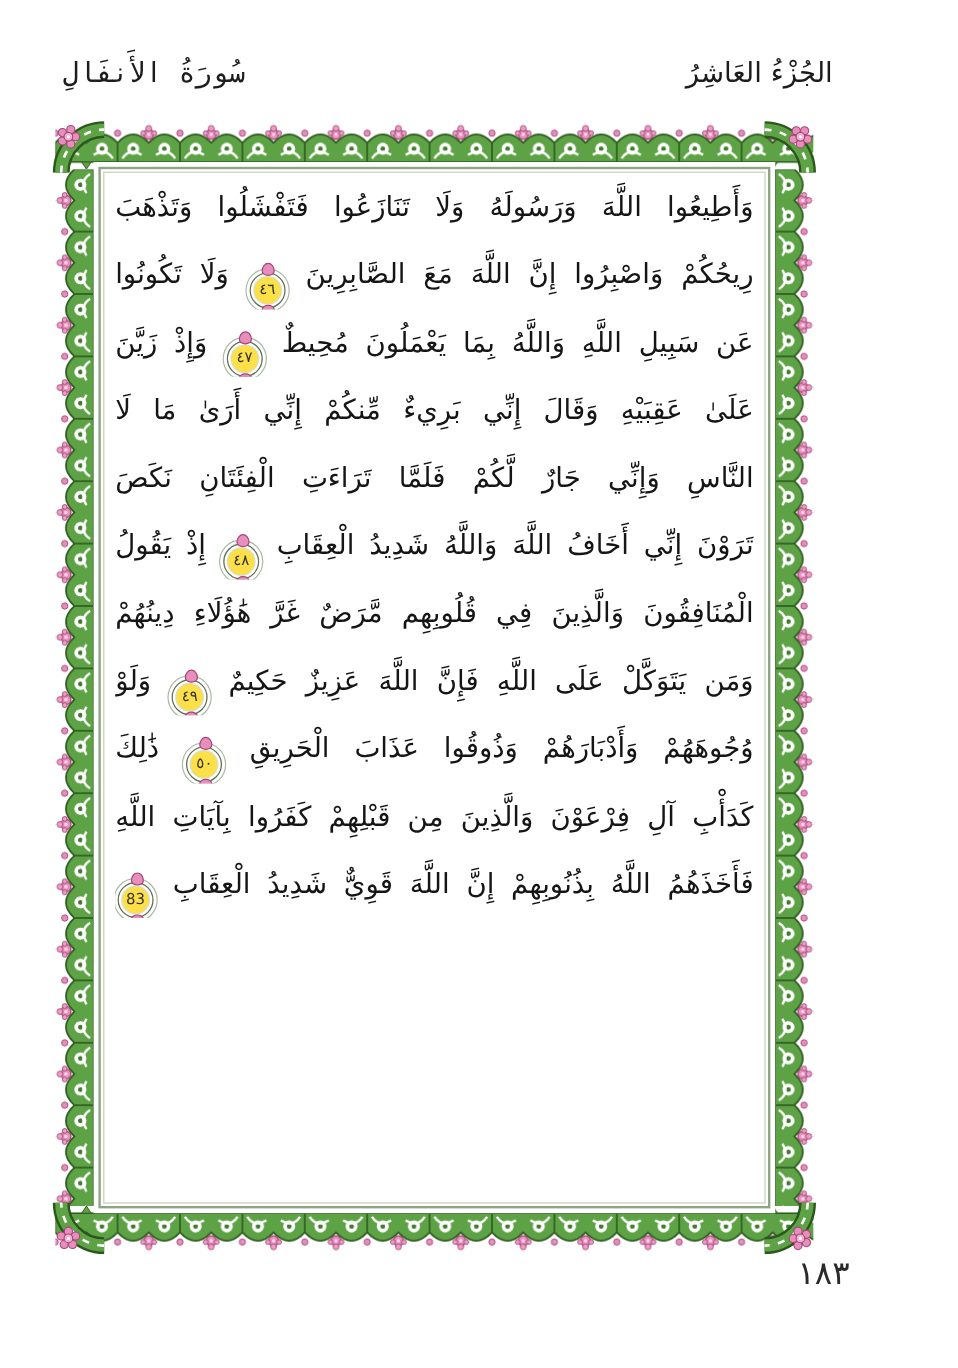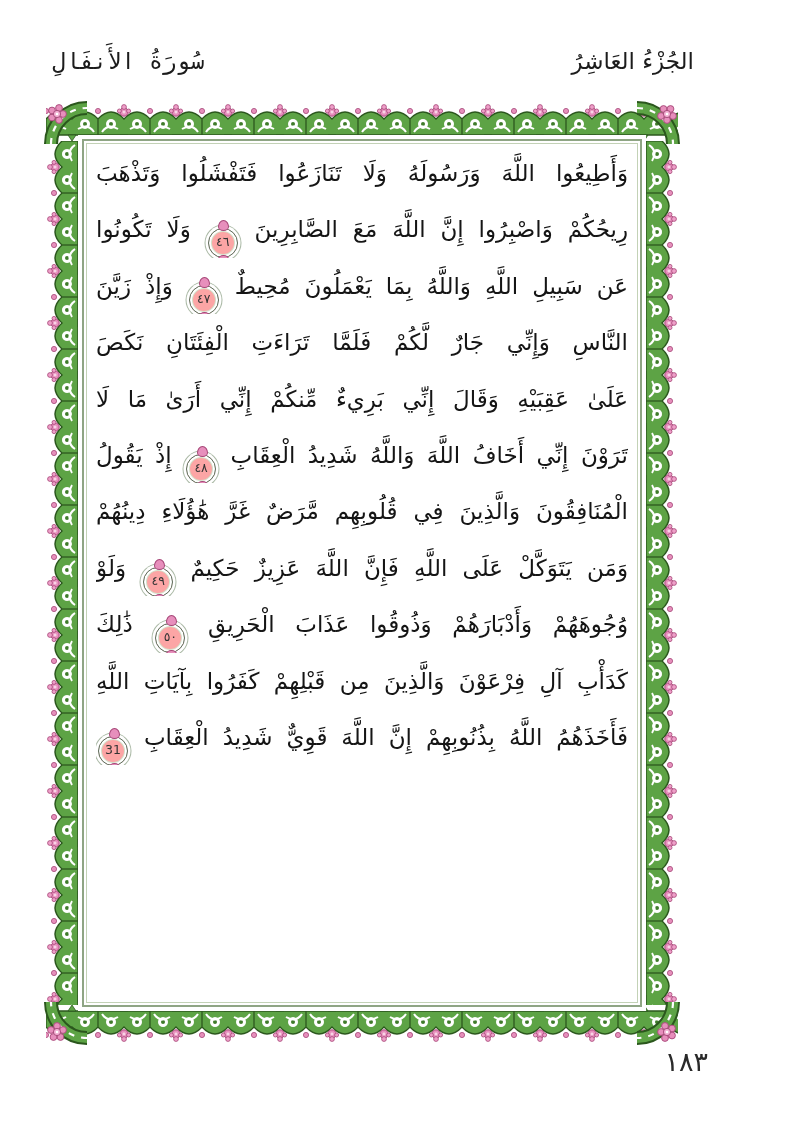--- a/index.html
+++ b/index.html
@@ -40,21 +40,21 @@
   }
   .qline{
     height:56.4px;line-height:56.4px;font-size:23px;
     text-align:justify;text-align-last:justify;
     overflow:hidden;white-space:normal;color:#151515;
   }
   
   .ayah{
     display:inline-block;width:28px;height:28px;line-height:26px;
     text-align:center;text-align-last:center;border-radius:50%;
-    font-size:12.5px;color:#333;background:#fca5a5;
+    font-size:12.5px;color:#333;background:#fde047;
     border:1.5px solid #5c6e5c;
     box-shadow:0 0 0 2.5px #ffffff,0 0 0 3.5px #a9b8a4,
                inset 0 0 0 2px #ffffff,inset 0 0 0 3px #d4e0c9;
     position:relative;vertical-align:-9px;margin:0 2px;
   }
   .ayah::before,.ayah::after{
     content:'';position:absolute;left:50%;margin-left:-4.5px;width:9px;height:9px;
     background:#e78fbc;border:1px solid #a64677;border-radius:50% 50% 50% 50%/62% 62% 38% 38%;
   }
   .ayah::before{top:-9px;}
@@ -240,25 +240,25 @@
       </g>
       <circle cx="14" cy="14" r="1.3" fill="#ffffff"></circle>
     </svg>
   </div>
 
   <div class="panel">
     <div class="qtext">
         <div class="qline">وَأَطِيعُوا اللَّهَ وَرَسُولَهُ وَلَا تَنَازَعُوا فَتَفْشَلُوا وَتَذْهَبَ</div>
         <div class="qline">رِيحُكُمْ وَاصْبِرُوا إِنَّ اللَّهَ مَعَ الصَّابِرِينَ <span class="ayah">٤٦</span> وَلَا تَكُونُوا</div>
         <div class="qline">عَن سَبِيلِ اللَّهِ وَاللَّهُ بِمَا يَعْمَلُونَ مُحِيطٌ <span class="ayah">٤٧</span> وَإِذْ زَيَّنَ</div>
+        <div class="qline">عَلَىٰ عَقِبَيْهِ وَقَالَ إِنِّي بَرِيءٌ مِّنكُمْ إِنِّي أَرَىٰ مَا لَا</div>
         <div class="qline">النَّاسِ وَإِنِّي جَارٌ لَّكُمْ فَلَمَّا تَرَاءَتِ الْفِئَتَانِ نَكَصَ</div>
-        <div class="qline">عَلَىٰ عَقِبَيْهِ وَقَالَ إِنِّي بَرِيءٌ مِّنكُمْ إِنِّي أَرَىٰ مَا لَا</div>
         <div class="qline">تَرَوْنَ إِنِّي أَخَافُ اللَّهَ وَاللَّهُ شَدِيدُ الْعِقَابِ <span class="ayah">٤٨</span> إِذْ يَقُولُ</div>
         <div class="qline">الْمُنَافِقُونَ وَالَّذِينَ فِي قُلُوبِهِم مَّرَضٌ غَرَّ هَٰؤُلَاءِ دِينُهُمْ</div>
         <div class="qline">وَمَن يَتَوَكَّلْ عَلَى اللَّهِ فَإِنَّ اللَّهَ عَزِيزٌ حَكِيمٌ <span class="ayah">٤٩</span> وَلَوْ</div>
         <div class="qline">وُجُوهَهُمْ وَأَدْبَارَهُمْ وَذُوقُوا عَذَابَ الْحَرِيقِ <span class="ayah">٥٠</span> ذَٰلِكَ</div>
         <div class="qline">كَدَأْبِ آلِ فِرْعَوْنَ وَالَّذِينَ مِن قَبْلِهِمْ كَفَرُوا بِآيَاتِ اللَّهِ</div>
-        <div class="qline">فَأَخَذَهُمُ اللَّهُ بِذُنُوبِهِمْ إِنَّ اللَّهَ قَوِيٌّ شَدِيدُ الْعِقَابِ <span class="ayah">31</span></div>
+        <div class="qline">فَأَخَذَهُمُ اللَّهُ بِذُنُوبِهِمْ إِنَّ اللَّهَ قَوِيٌّ شَدِيدُ الْعِقَابِ <span class="ayah">83</span></div>
       </div>
   </div>
 </div>
 
 <div class="pagenum">١٨٣</div>
 
 </body></html>

